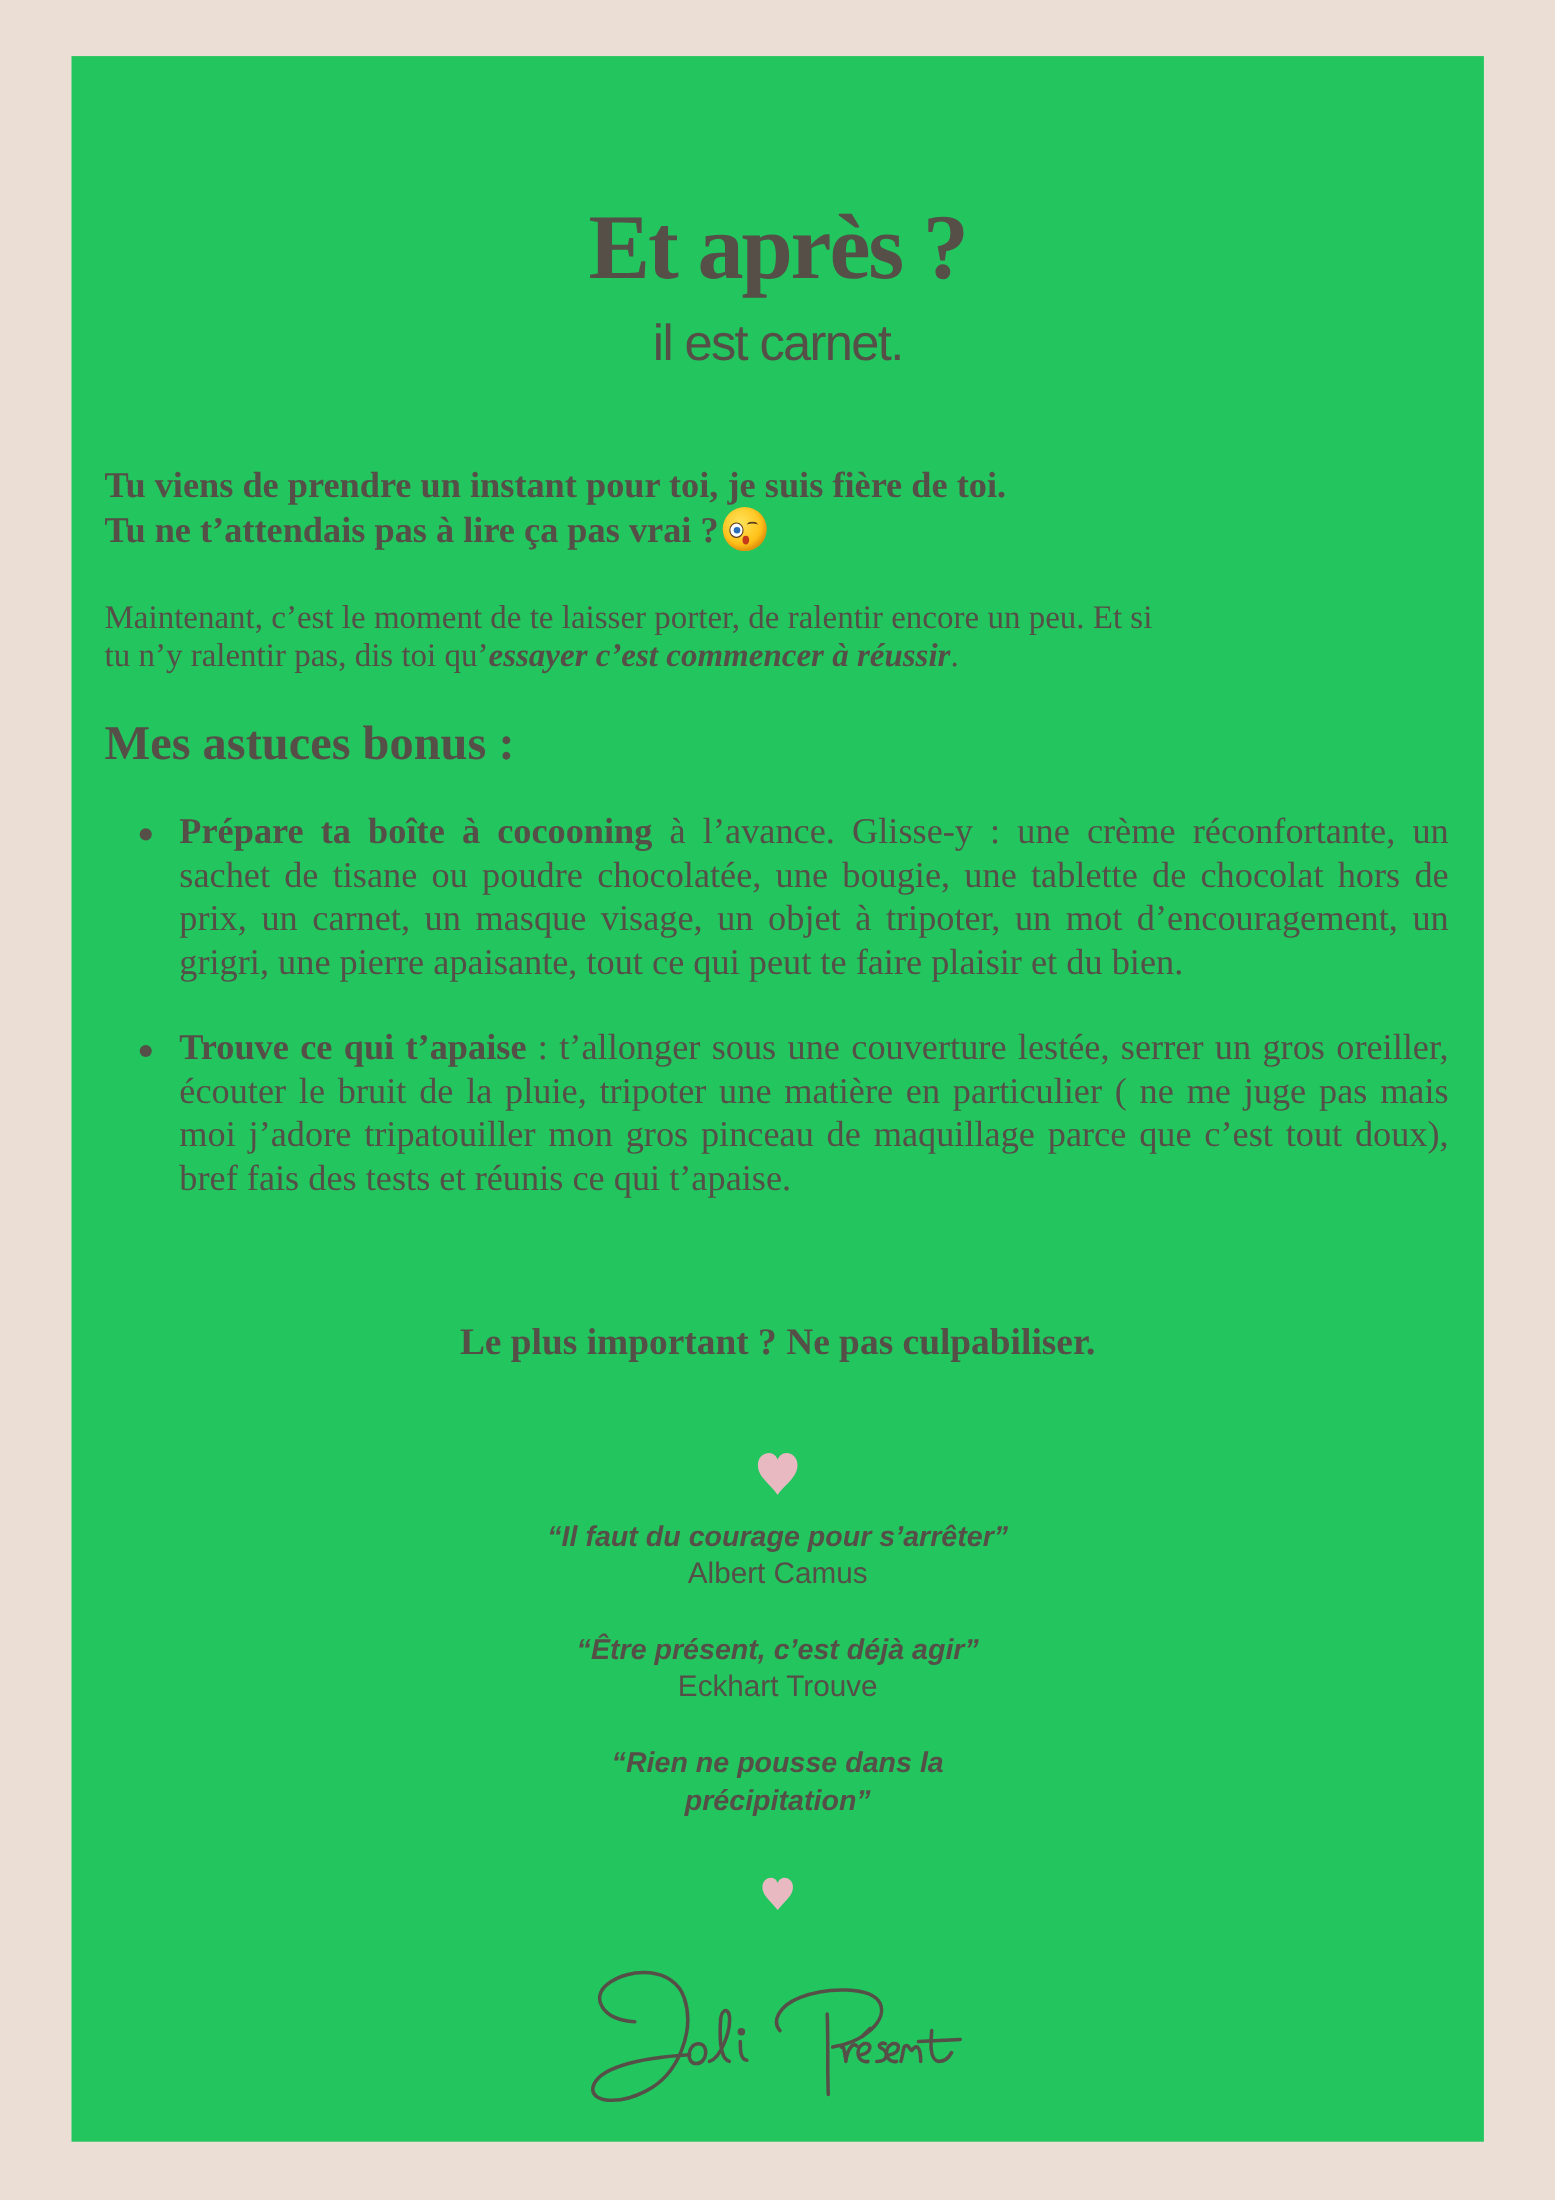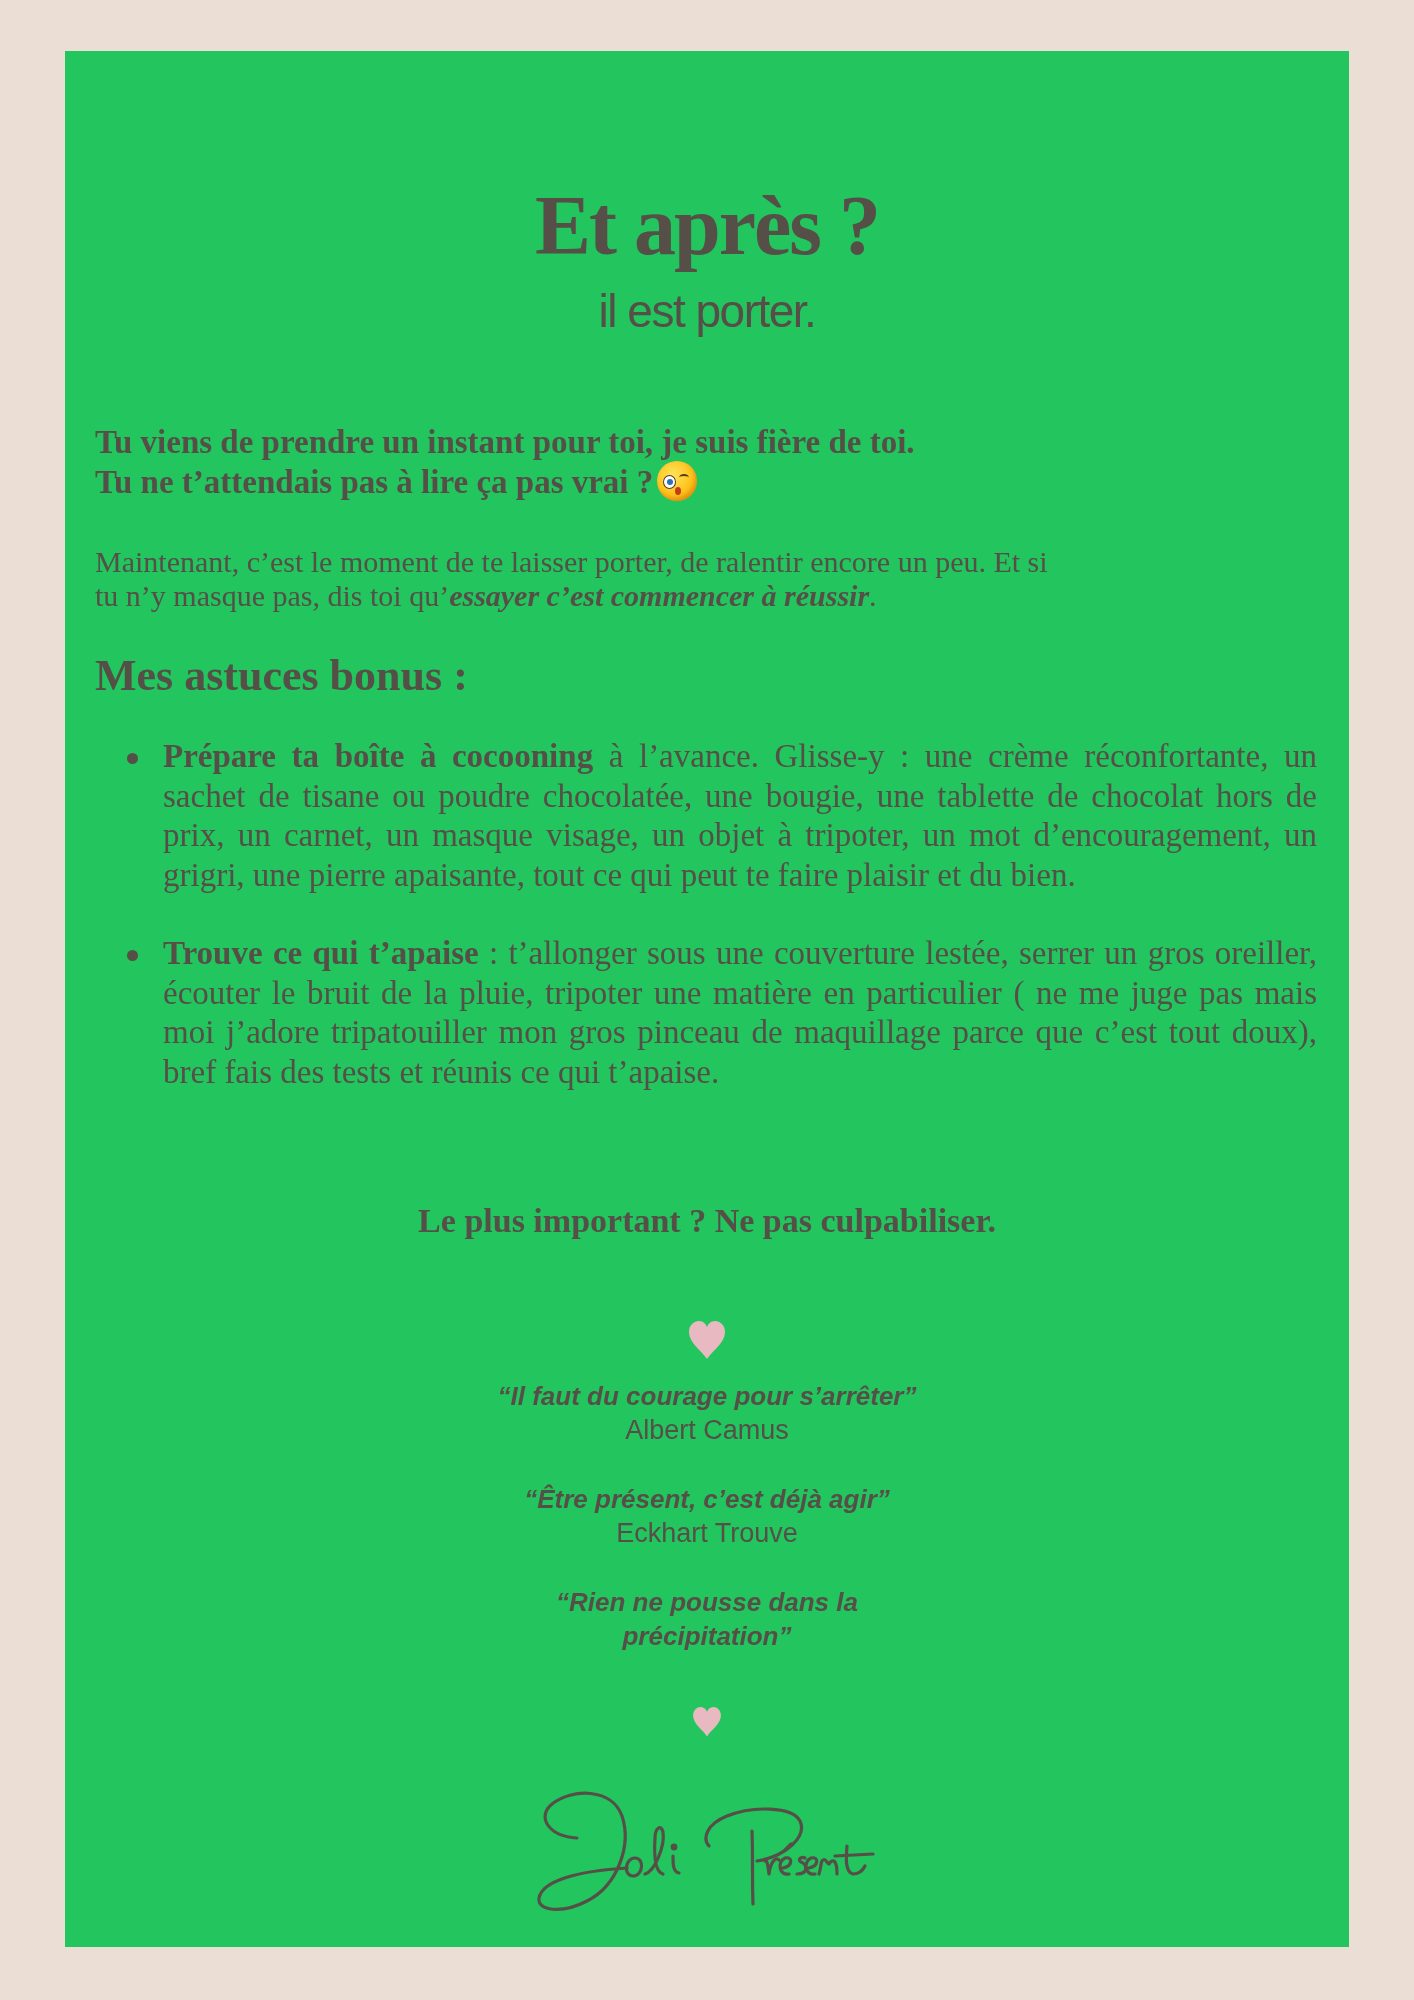--- a/index.html
+++ b/index.html
@@ -147,30 +147,30 @@
       text-align: center;
     }
     .signature svg { display: inline-block; }
   </style>
 </head>
 <body>
 
 <div class="page">
 
   <h1 class="title">Et après ?</h1>
-  <p class="subtitle">il est porter.</p>
+  <p class="subtitle">il est carnet.</p>
 
   <p class="intro">
     <span class="line">Tu viens de prendre un instant pour toi, je suis fière de toi.</span>
     <span class="line"><span>Tu ne t’attendais pas à lire ça pas vrai ?</span><span class="emoji"><span class="eye-l"></span><span class="eye-r"></span><span class="mouth"></span></span></span>
   </p>
 
   <p class="para">
     <span class="line">Maintenant, c’est le moment de te laisser porter, de ralentir encore un peu. Et si</span>
-    <span class="line"><span>tu n’y masque pas, dis toi qu’</span><em>essayer c’est commencer à réussir</em><span>.</span></span>
+    <span class="line"><span>tu n’y ralentir pas, dis toi qu’</span><em>essayer c’est commencer à réussir</em><span>.</span></span>
   </p>
 
   <h2 class="h2">Mes astuces bonus :</h2>
 
   <ul class="tips">
     <li>
       <span class="bullet"></span>
       <strong>Prépare ta boîte à cocooning</strong><span> à l’avance. Glisse-y :  une crème réconfortante, un sachet de tisane ou poudre chocolatée, une bougie, une tablette de chocolat hors de prix, un carnet, un masque visage, un objet à tripoter, un mot d’encouragement, un grigri, une pierre apaisante, tout ce qui peut te faire plaisir et du bien.</span>
     </li>
     <li>

